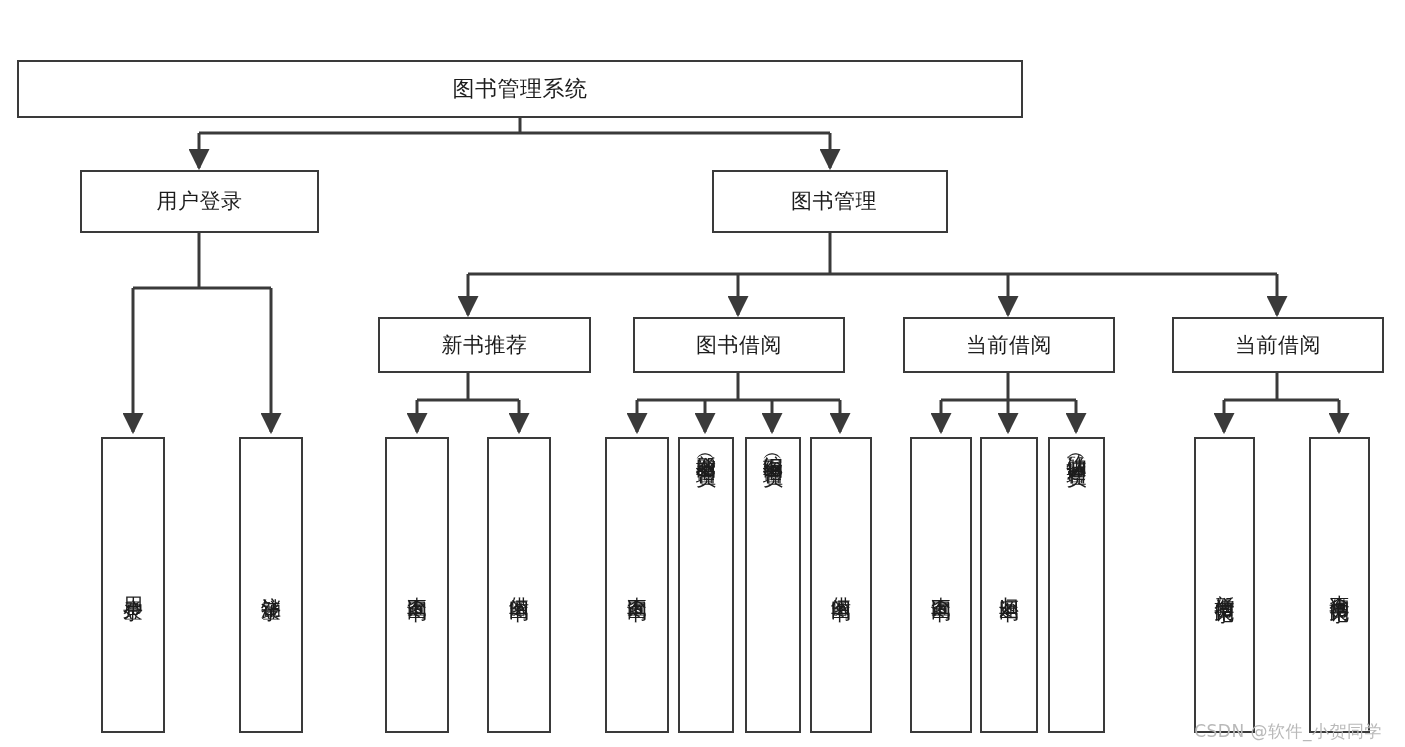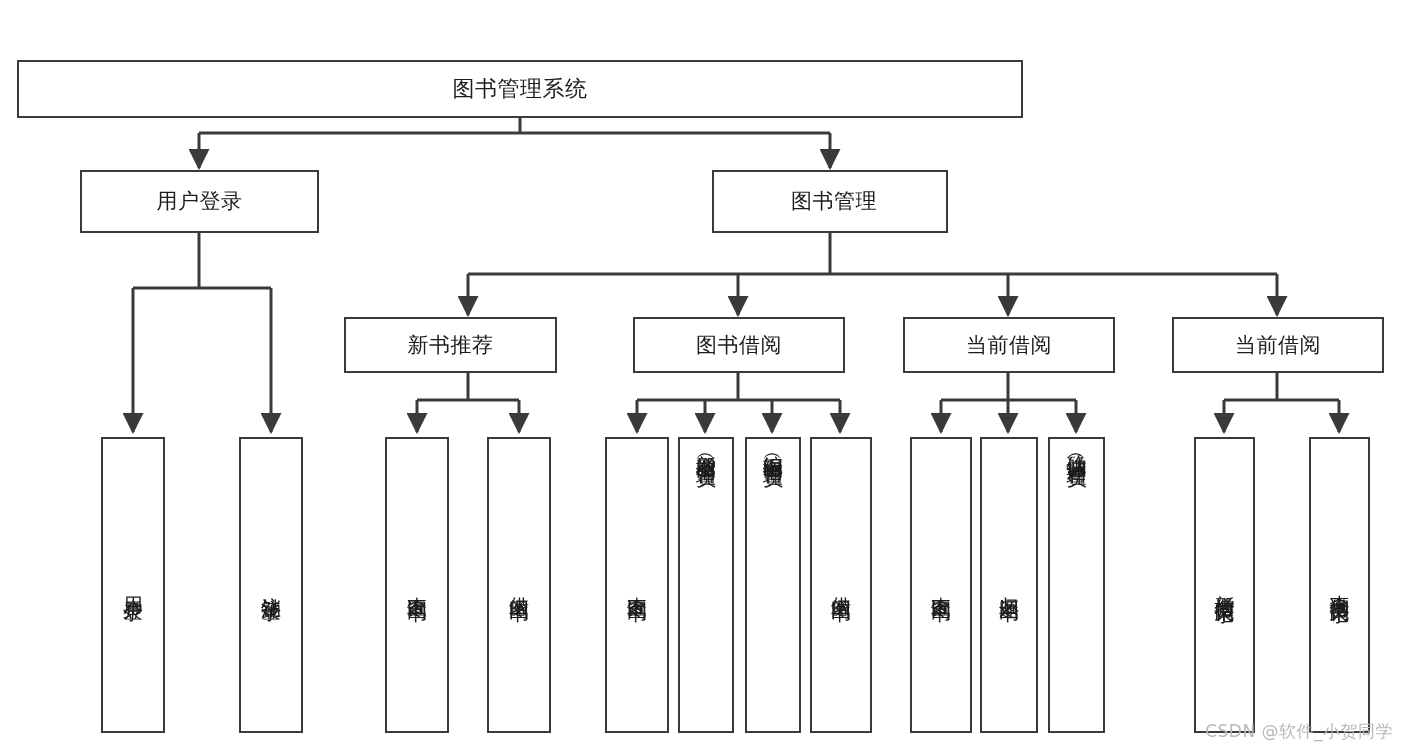--- a/index.html
+++ b/index.html
@@ -62,21 +62,21 @@
     font-size: 20px;
     line-height: 1.05;
     letter-spacing: 2px;
     white-space: nowrap;
   }
   .node.vert.center-text {
     align-items: center;
   }
   #watermark {
     position: absolute;
-    right: 12px;
+    right: 23px;
     bottom: 4px;
     font-size: 17px;
     color: #b9b9b9;
     letter-spacing: 0.5px;
     white-space: nowrap;
     user-select: none;
   }
 </style>
 </head>
 <body>
@@ -139,21 +139,21 @@
   </div>
 
   <div class="node horiz" style="left:80px; top:170px; width:239px; height:63px;">
     <span class="node-label">用户登录</span>
   </div>
 
   <div class="node horiz" style="left:712px; top:170px; width:236px; height:63px;padding-left:8px;">
     <span class="node-label">图书管理</span>
   </div>
 
-  <div class="node horiz" style="left:344px; top:317px; width:213px; height:56px;">
+  <div class="node horiz" style="left:378px; top:317px; width:213px; height:56px;">
     <span class="node-label">新书推荐</span>
   </div>
 
   <div class="node horiz" style="left:903px; top:317px; width:212px; height:56px;">
     <span class="node-label">当前借阅</span>
   </div>
 
   <div class="node horiz" style="left:633px; top:317px; width:212px; height:56px;">
     <span class="node-label">图书借阅</span>
   </div>

